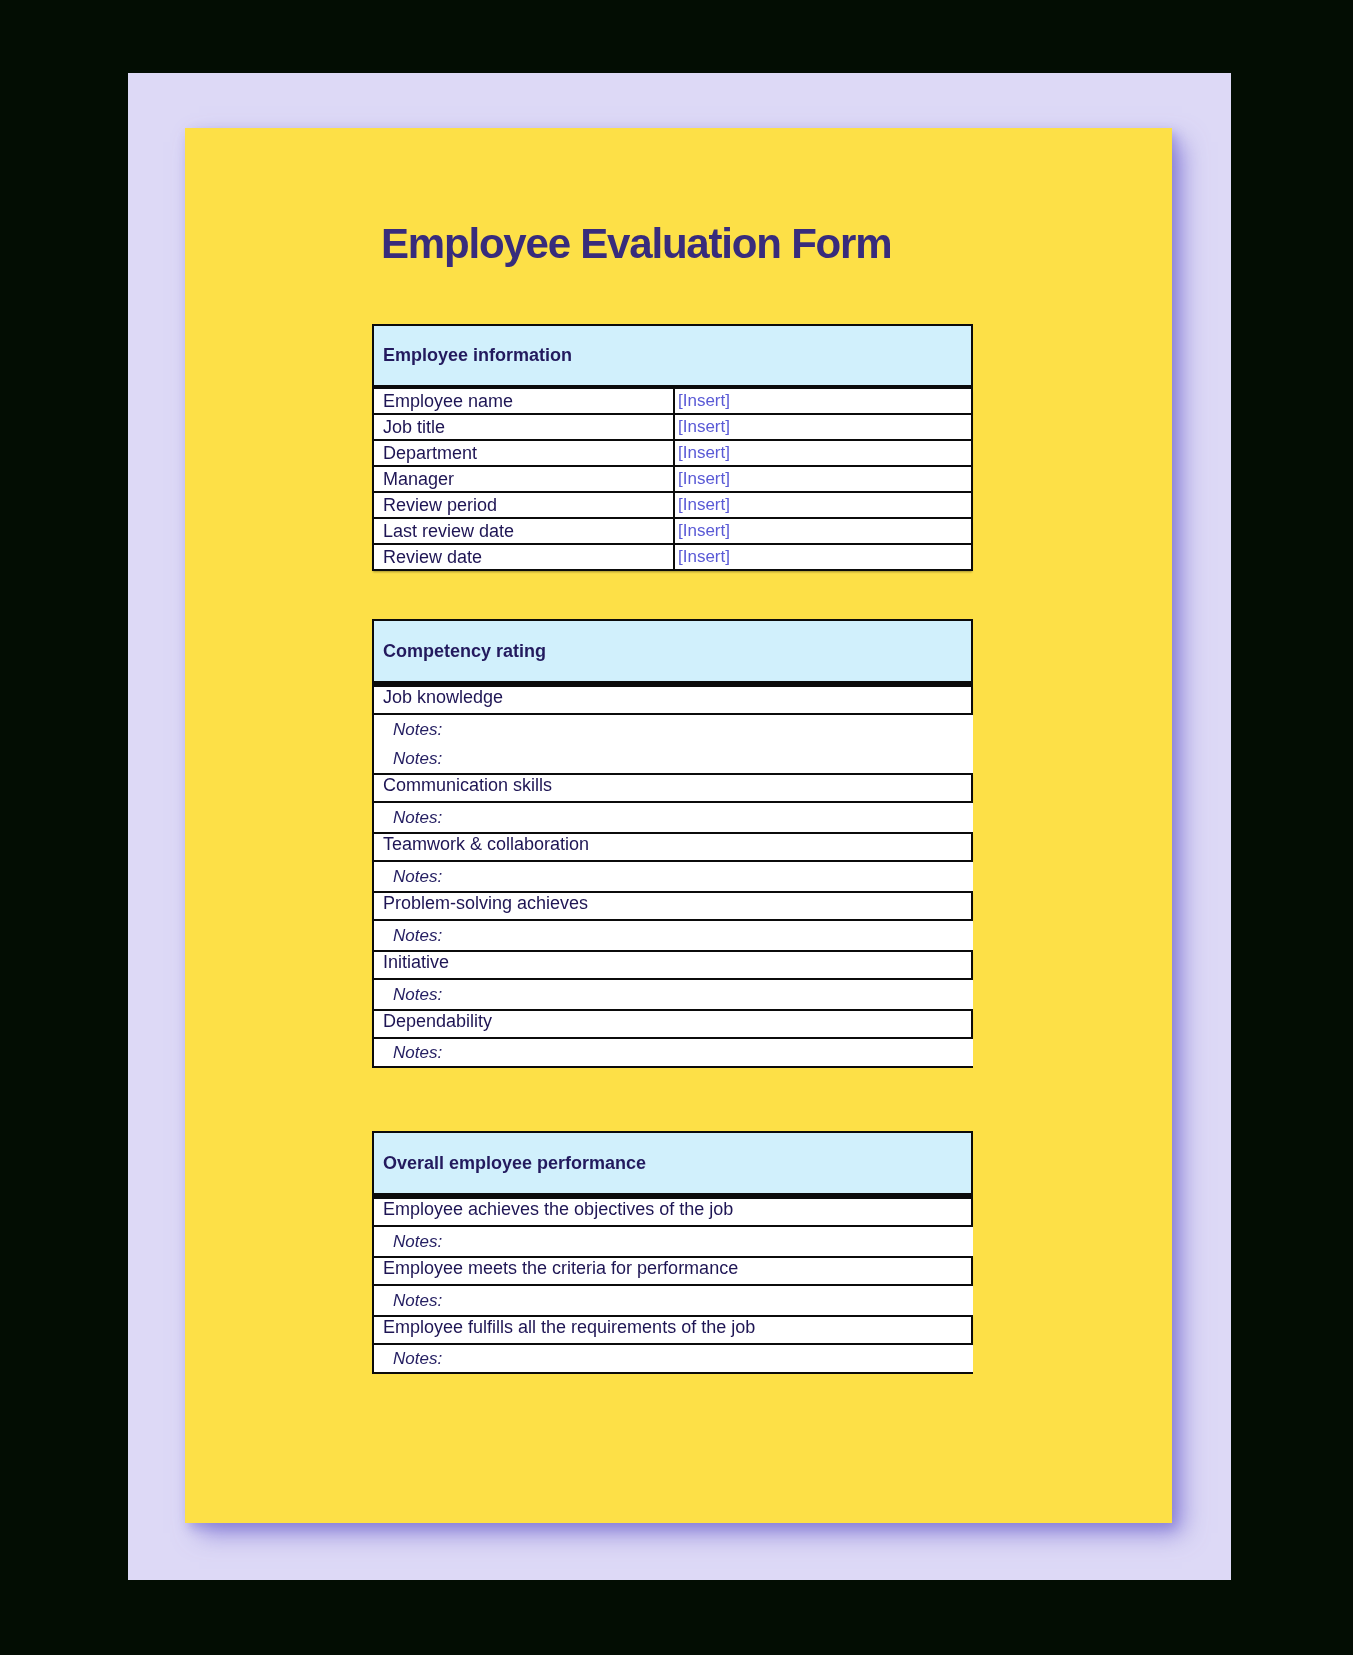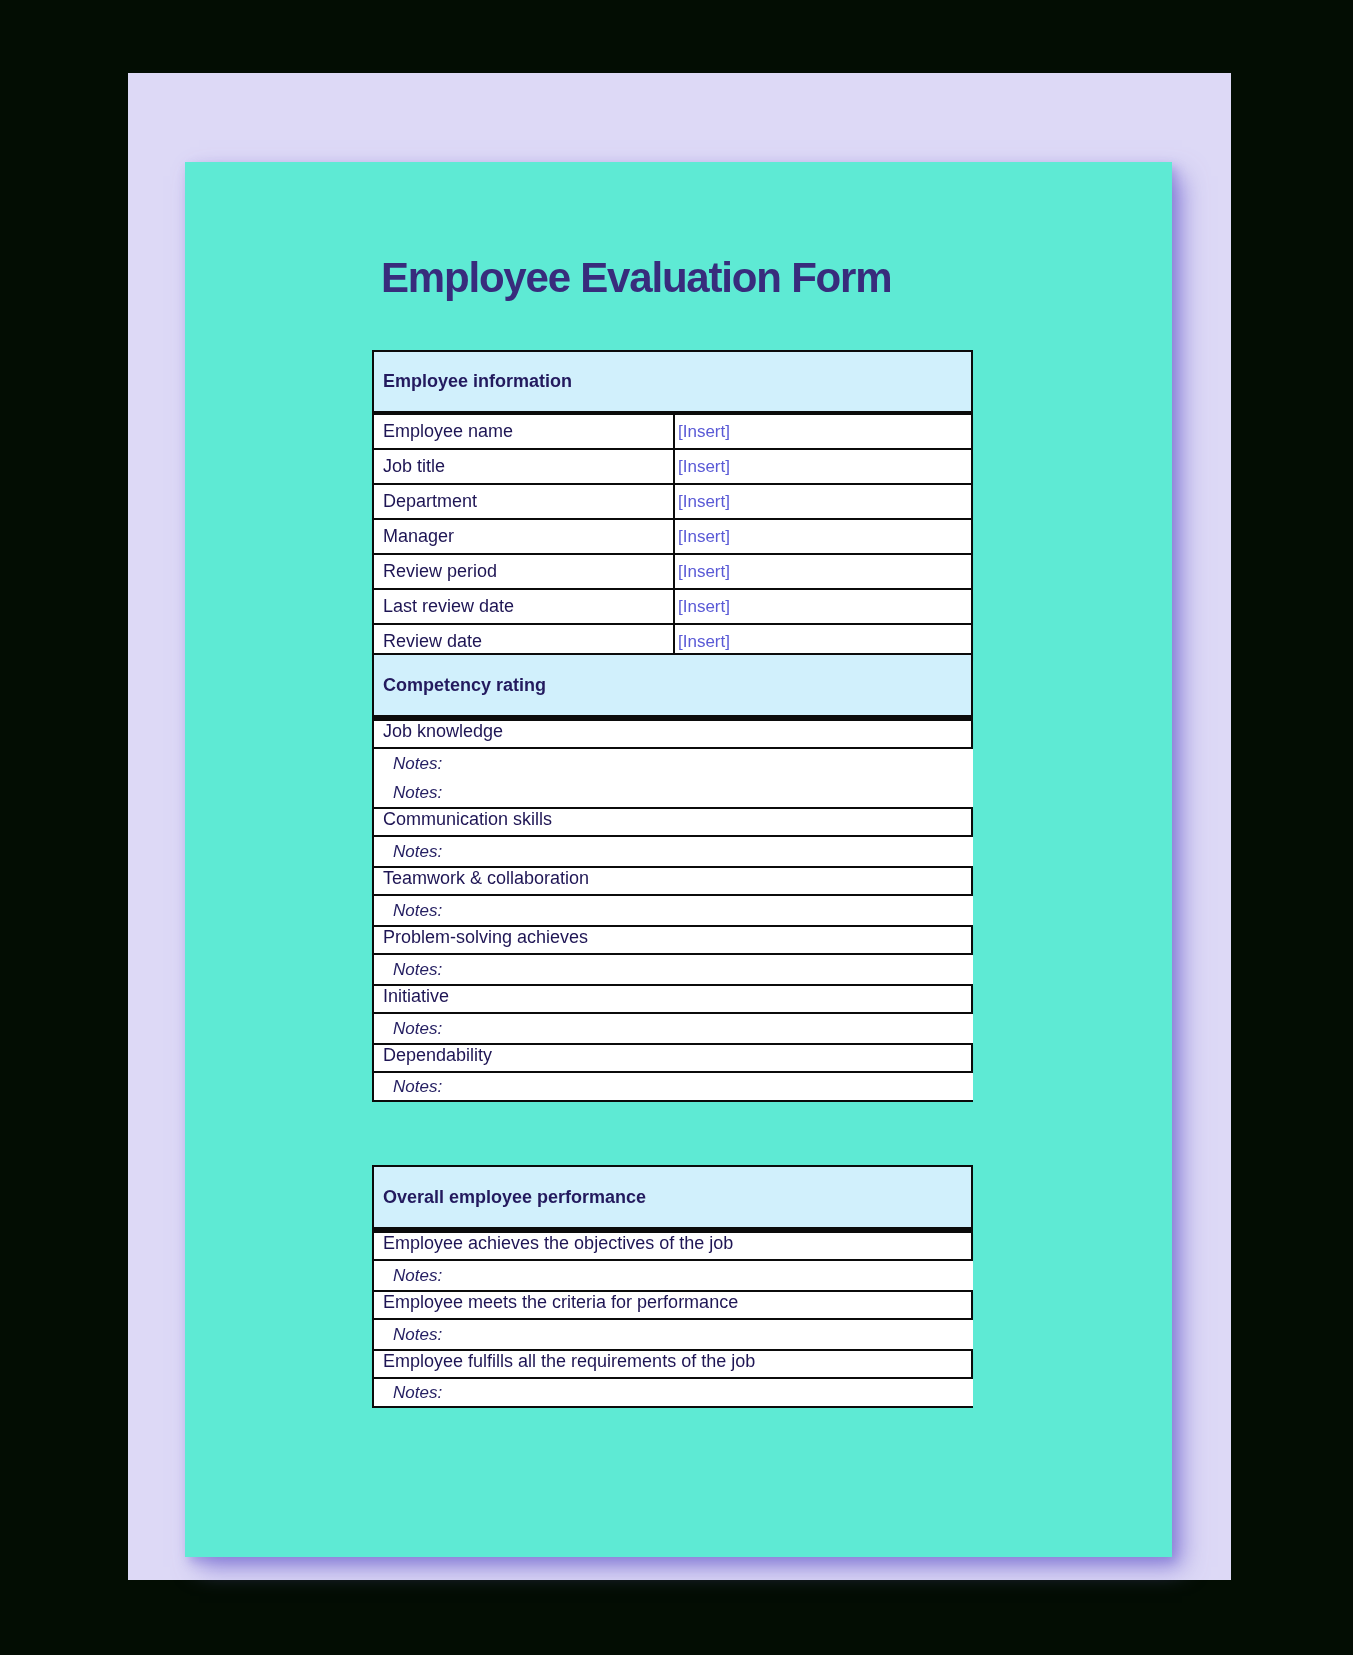--- a/index.html
+++ b/index.html
@@ -13,23 +13,22 @@
   .mat{
     position:absolute;
     left:128px;top:73px;
     width:1103px;height:1507px;
     background:#ddd9f6;
   }
   .page{
     position:absolute;
     left:185px;top:128px;
     width:987px;height:1395px;
-    background:#5eead4;
+    background:#fde047;
     box-shadow:12px 12px 24px -2px rgba(120,110,210,0.75), 4px 5px 10px rgba(120,110,210,0.45);
-    margin-top:34px;
   }
   .doc-title{
     position:absolute;
     left:196px;top:92px;
     margin:0;
     font-size:42px;
     font-weight:bold;
     letter-spacing:-1.2px;
     color:#382c7c;
   }
@@ -50,21 +49,21 @@
     padding-left:9px;
   }
   .sec-header span{
     font-size:18px;
     font-weight:bold;
     color:#231a5e;
   }
   
   .info-row{
     box-sizing:border-box;
-    height:35px;
+    height:26px;
     display:flex;
     border:2px solid #0b0b0b;
     border-top:none;
     background:#fff;
     box-shadow:0 2px 2px -1px rgba(0,0,0,0.35);
   }
   .info-row .cell-label{
     box-sizing:border-box;
     width:301px;
     border-right:2px solid #0b0b0b;
@@ -110,21 +109,21 @@
 </style>
 </head>
 <body>
 
 <div class="mat"></div>
 
 <div class="page">
 
   <h1 class="doc-title">Employee Evaluation Form</h1>
 
-  <div class="tbl" style="top:188px;border-radius:21px;">
+  <div class="tbl" style="top:196px;border-radius:21px;">
     <div class="sec-header">
       <span>Employee information</span>
     </div>
     <div class="info-row">
       <div class="cell-label">Employee name</div>
       <div class="cell-value">[Insert]</div>
     </div>
     <div class="info-row">
       <div class="cell-label">Job title</div>
       <div class="cell-value">[Insert]</div>

